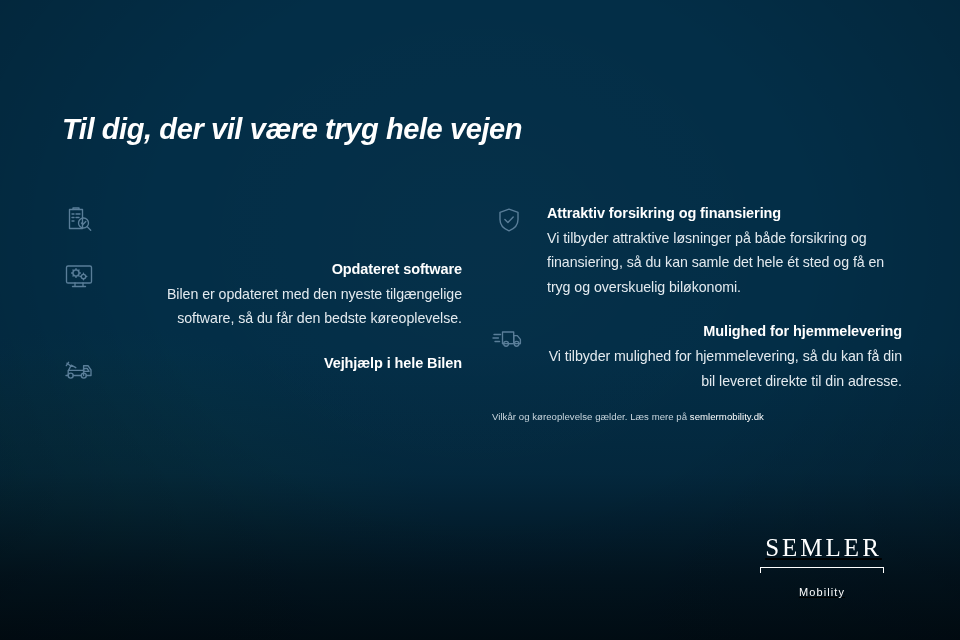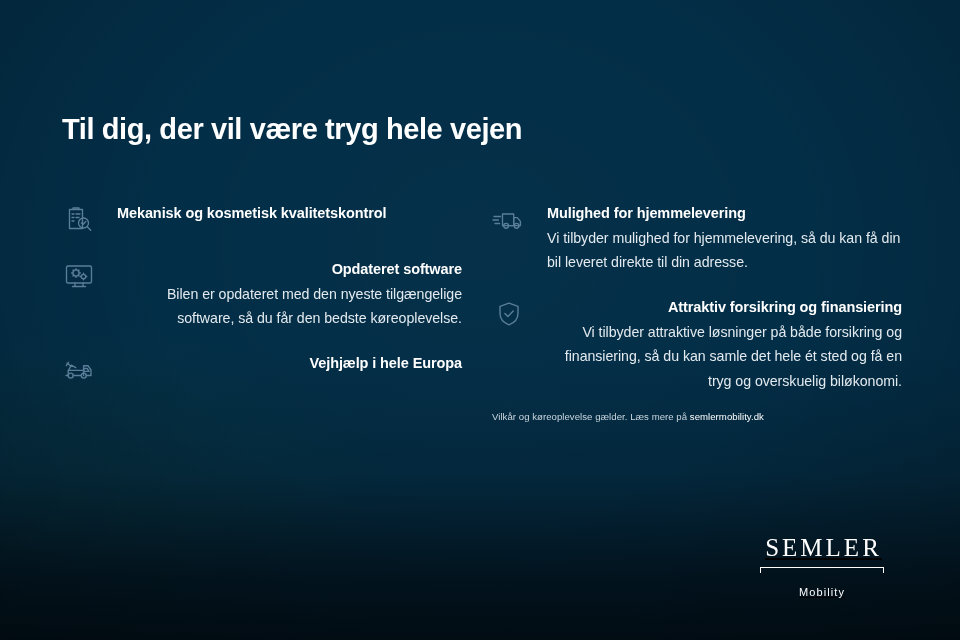--- a/index.html
+++ b/index.html
@@ -64,20 +64,21 @@
 
   
   .headline {
     position:absolute;
     left:62px; top:113px;
     font-size:29px;
     font-weight:bold;
     letter-spacing:-0.4px;
     color:#ffffff;
     white-space:nowrap;
+    font-style:italic;
   }
 
   
   .col {
     position:absolute;
     top:203px;
   }
   .col-left  { left:62px;  width:400px; }
   .col-right { left:492px; width:410px; }
 
@@ -192,21 +193,20 @@
           <path d="M7.5 5.5h13v19h-13z"></path>
           <path d="M11 5.5V4h6v1.5"></path>
           <path d="M10 10h2M10 13.5h2M10 17h2"></path>
           <path d="M14 10h4M14 13.5h3"></path>
           <circle cx="21.5" cy="19" r="5"></circle>
           <path d="M19.4 19l1.5 1.5 2.9-3"></path>
           <path d="M25.3 22.8l3.4 3.4"></path>
         </svg>
       </div>
       <div class="fbody">
-        <div class="ftitle">Mekanisk og kosmetisk kvalitetskontrol</div>
       </div>
     </div>
 
     <div class="feature">
       <div class="ficon">
         <svg width="34" height="34" viewBox="0 0 34 34" fill="none" stroke="#5a7e99" stroke-width="1.35" stroke-linecap="round" stroke-linejoin="round">
           <rect x="4.5" y="6" width="25" height="17" rx="1.6"></rect>
           <path d="M13 23v3.5M21 23v3.5M10.5 26.5h13"></path>
           <circle cx="14" cy="13" r="3.1"></circle>
           <path d="M14 8.6v1.3M14 16.1v1.3M9.6 13h1.3M17.1 13h1.3M11 10l0.9 0.9M16.1 15.1l0.9 0.9M17 10l-0.9 0.9M11.9 15.1L11 16"></path>
@@ -229,60 +229,60 @@
           <path d="M21.6 14.5h3.6l1.9 2.8h-5.5z"></path>
           <circle cx="8.7" cy="21.6" r="2.5"></circle>
           <circle cx="21.8" cy="21.6" r="2.5"></circle>
           <path d="M6.2 21.5v-5.1h15.4"></path>
           <path d="M6.6 16.4l2.6-5.3 4.6 2.6"></path>
           <path d="M5 9.2l3.4 2.6"></path>
           <path d="M4.3 11.6l2.3-3.3"></path>
         </svg>
       </div>
       <div class="fbody">
-        <div class="ftitle">Vejhjælp i hele Europa</div>
+        <div class="ftitle">Vejhjælp i hele Bilen</div>
       </div>
     </div>
 
   </div>
 
   <div class="col col-right">
+
+    <div class="feature">
+      <div class="ficon">
+        <svg width="34" height="34" viewBox="0 0 34 34" fill="none" stroke="#5a7e99" stroke-width="1.4" stroke-linecap="round" stroke-linejoin="round">
+          <path d="M17 5.2l9 3.1v7.2c0 5.2-3.7 9.3-9 11.3-5.3-2-9-6.1-9-11.3V8.3z"></path>
+          <path d="M12.9 15.6l3 3 5.3-5.6"></path>
+        </svg>
+      </div>
+      <div class="fbody">
+        <div class="ftitle">Attraktiv forsikring og finansiering</div>
+        <div class="fdesc">Vi tilbyder attraktive løsninger på både forsikring og finansiering, så du kan samle det hele ét sted og få en tryg og overskuelig biløkonomi.</div>
+      </div>
+    </div>
 
     <div class="feature">
       <div class="ficon">
         <svg width="34" height="34" viewBox="0 0 34 34" fill="none" stroke="#5a7e99" stroke-width="1.35" stroke-linecap="round" stroke-linejoin="round">
           <path d="M2 12.5h6.6M1 16h5.4M3 19.5h4.6"></path>
           <path d="M10.5 10h11.2v11.6H10.5z"></path>
           <path d="M21.7 13.6h3.6l3.1 3.8v4.2h-6.7z"></path>
           <path d="M10.5 21.6h1.3"></path>
           <path d="M16.4 21.6h4.1"></path>
           <circle cx="14.1" cy="21.8" r="2.4"></circle>
           <circle cx="24.6" cy="21.8" r="2.4"></circle>
           <path d="M27 21.6h1.4"></path>
         </svg>
       </div>
       <div class="fbody">
         <div class="ftitle">Mulighed for hjemmelevering</div>
         <div class="fdesc">Vi tilbyder mulighed for hjemmelevering, så du kan få din bil leveret direkte til din adresse.</div>
       </div>
     </div>
 
-    <div class="feature">
-      <div class="ficon">
-        <svg width="34" height="34" viewBox="0 0 34 34" fill="none" stroke="#5a7e99" stroke-width="1.4" stroke-linecap="round" stroke-linejoin="round">
-          <path d="M17 5.2l9 3.1v7.2c0 5.2-3.7 9.3-9 11.3-5.3-2-9-6.1-9-11.3V8.3z"></path>
-          <path d="M12.9 15.6l3 3 5.3-5.6"></path>
-        </svg>
-      </div>
-      <div class="fbody">
-        <div class="ftitle">Attraktiv forsikring og finansiering</div>
-        <div class="fdesc">Vi tilbyder attraktive løsninger på både forsikring og finansiering, så du kan samle det hele ét sted og få en tryg og overskuelig biløkonomi.</div>
-      </div>
-    </div>
-
   </div>
 
   <div class="disclaimer">
     <div><span>Vilkår og køreoplevelse gælder. Læs mere på </span><span class="strong">semlermobility.dk</span></div>
   </div>
 
   <div class="logo">
     <div class="logo-word">SEMLER</div>
     <div class="logo-rule"></div>
     <div class="logo-sub">Mobility</div>

